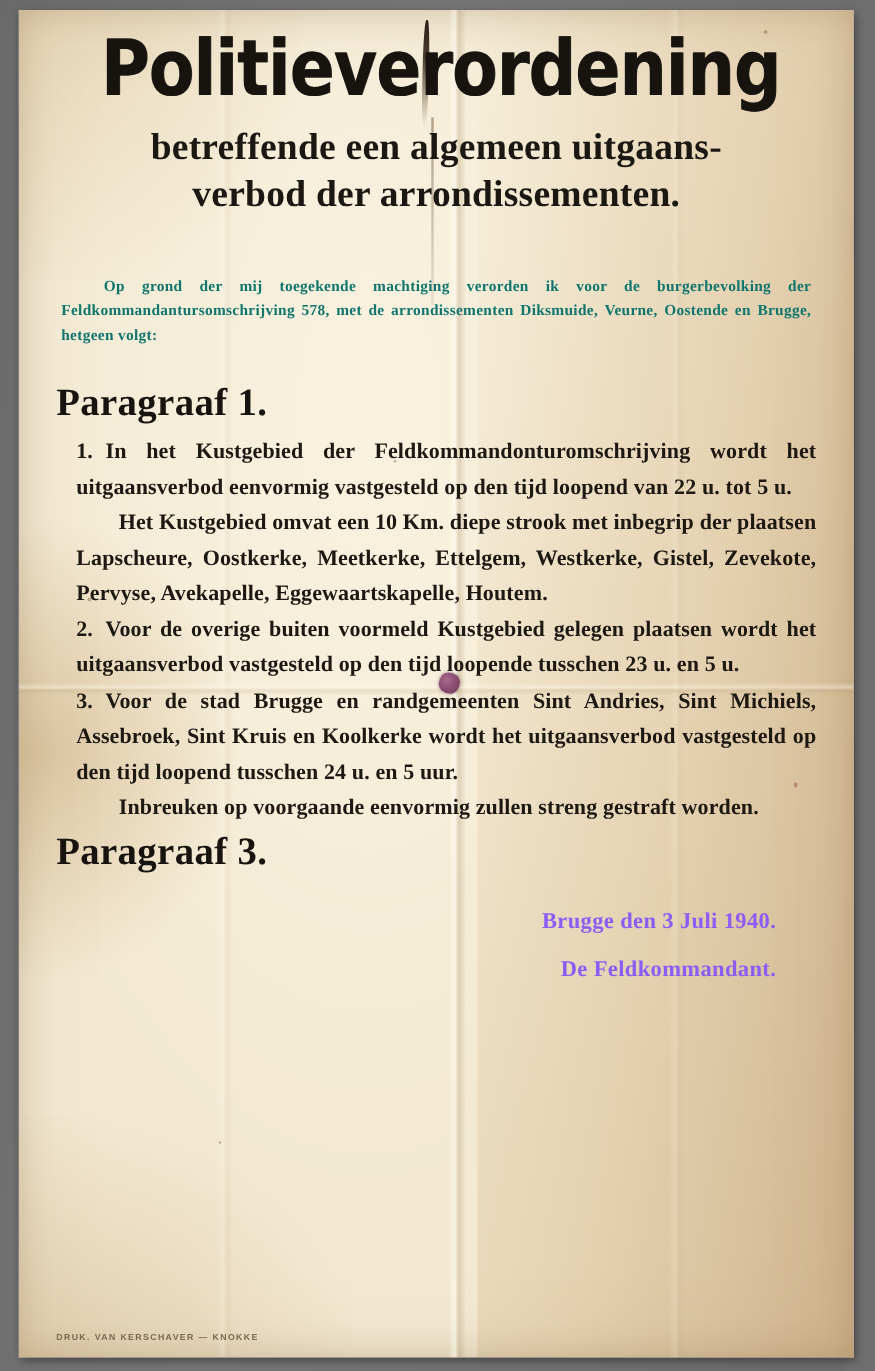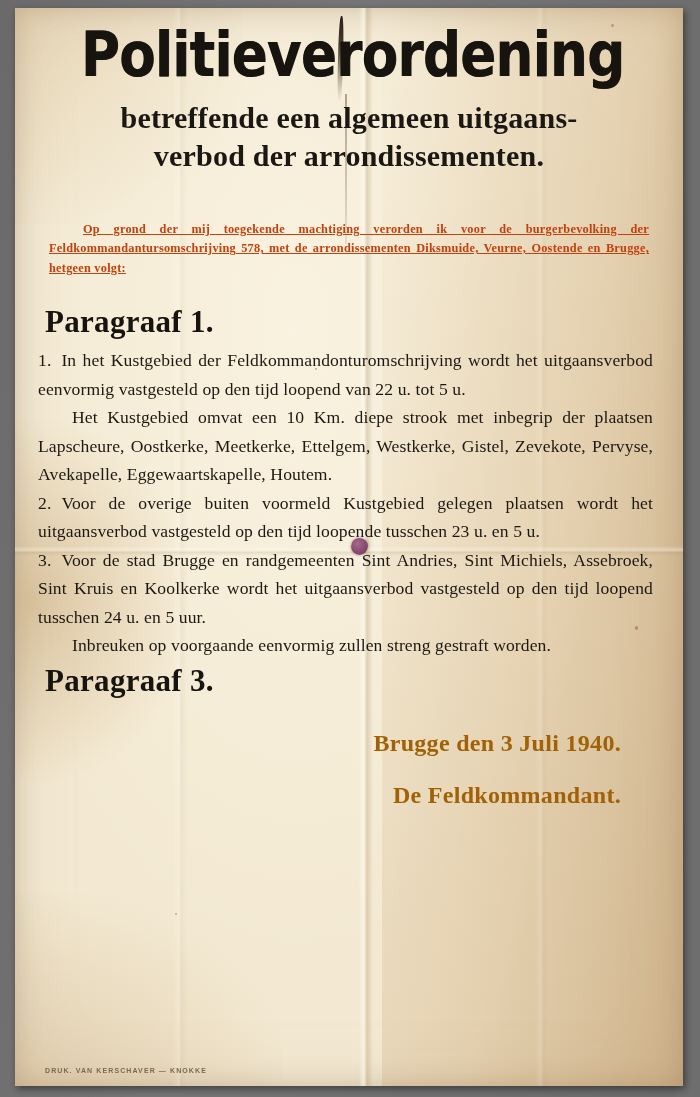--- a/index.html
+++ b/index.html
@@ -147,55 +147,54 @@
   }
 
   .intro {
     margin: 44px 12px 0 12px;
     font-size: 12.3px;
     line-height: 1.58;
     text-align: justify;
     text-indent: 34px;
     letter-spacing: .25px;
     font-weight: 600;
-    color: #c2410c;
-    text-decoration: underline;
+    color: #0f766e;
   }
 
   .para-head {
     font-size: 31px;
     font-weight: 600;
     letter-spacing: .3px;
     margin: 26px 0 6px 8px;
     color: #17130e;
   }
   .para-head.p2 { margin-top: 22px; }
   .para-head.p3 { margin-top: 3px; }
 
   .body-text {
     font-size: 17.6px;
     line-height: 1.62;
     text-align: justify;
-    margin: 0 8px 0 1px;
+    margin: 0 8px 0 24px;
     letter-spacing: .1px;
-    font-weight: 400;
+    font-weight: 700;
     color: #1d1812;
   }
   .body-text.num { text-indent: 0; }
   .body-text.ind { text-indent: 34px; }
   .num-marker { margin-right: 10px; }
 
   .sign-block {
     margin: 18px 40px 0 0;
     text-align: right;
-    font-size: 24px;
+    font-size: 18px;
     font-weight: 700;
     letter-spacing: .3px;
     line-height: 2.2;
-    color: #a16207;
+    color: #8b5cf6;
   }
   .sign-block .line2 { font-weight: 600; }
 
   .imprint {
     position: absolute;
     left: 30px;
     bottom: 12px;
     font-size: 7px;
     letter-spacing: 1.1px;
     color: #7a6a52;

